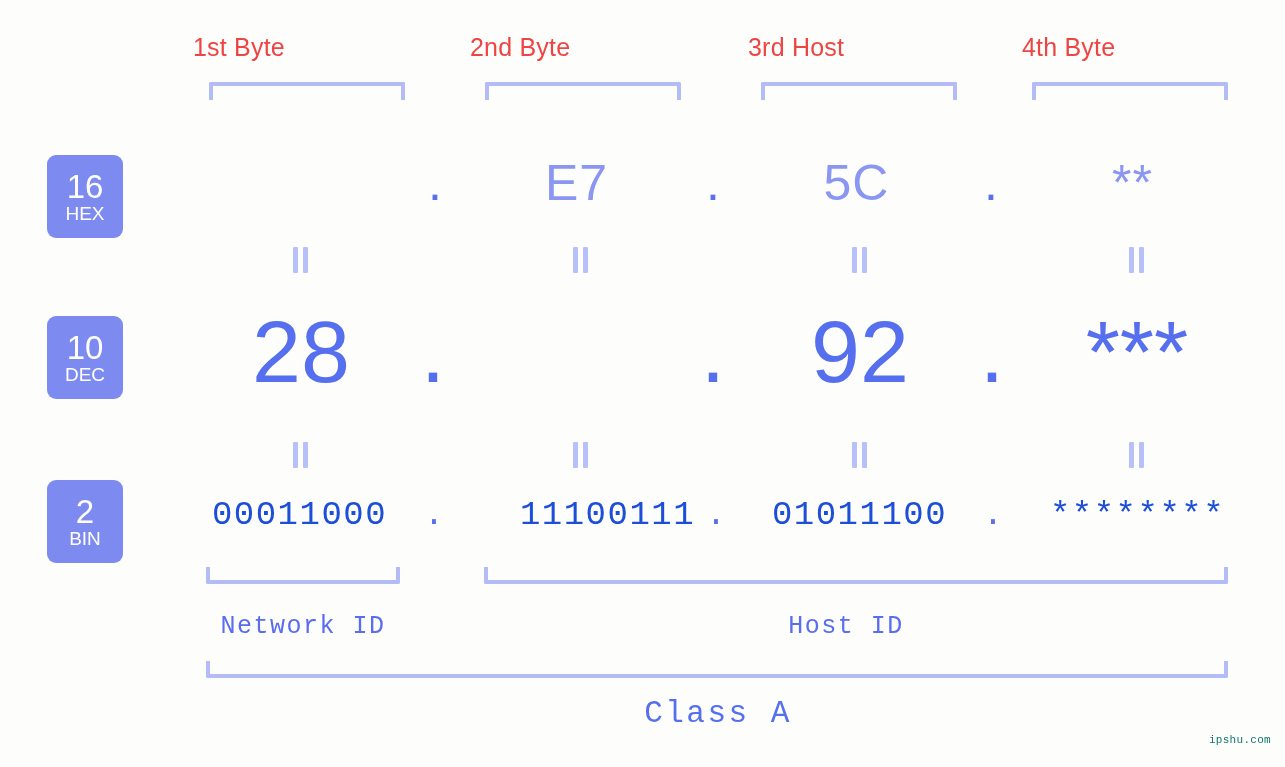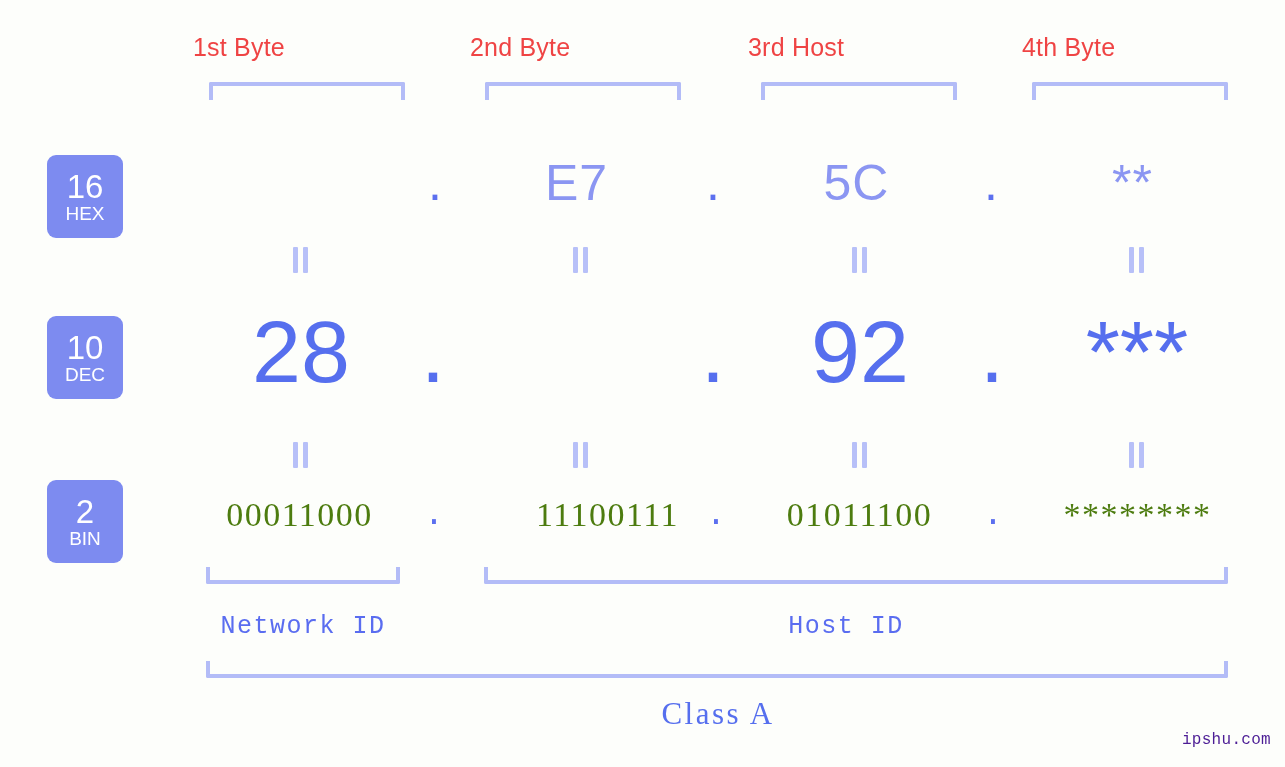--- a/index.html
+++ b/index.html
@@ -127,22 +127,22 @@
     font-family: "Liberation Sans", sans-serif;
   }
 
   
   .bin-val {
     position: absolute;
     top: 494px;
     text-align: center;
     font-size: 34px;
     line-height: 42px;
-    color: #4d7c0f;
-    font-family: Liberation Serif, serif;
+    color: #1d4ed8;
+    font-family: Liberation Mono, monospace;
     letter-spacing: 1.5px;
     white-space: nowrap;
   }
   .bin-dot {
     position: absolute;
     top: 494px;
     width: 26px;
     text-align: center;
     font-size: 34px;
     line-height: 42px;
@@ -177,33 +177,33 @@
     font-family: "Liberation Mono", "DejaVu Sans Mono", monospace;
     letter-spacing: 1.5px;
     white-space: nowrap;
   }
   .class-label {
     position: absolute;
     text-align: center;
     color: #566fee;
     font-size: 31px;
     line-height: 36px;
-    font-family: Liberation Serif, serif;
+    font-family: Liberation Mono, monospace;
     letter-spacing: 2.5px;
     white-space: nowrap;
   }
 
   
   .watermark {
     position: absolute;
     right: 14px;
     bottom: 18px;
-    font-size: 16px;
+    font-size: 11px;
     line-height: 18px;
-    color: #4c1d95;
+    color: #0f766e;
     font-family: "Liberation Mono", "DejaVu Sans Mono", monospace;
     letter-spacing: 0.3px;
   }
 </style>
 </head>
 <body>
 
 <div class="stage">
 
   <div class="byte-header" style="left:193px; width:225px;">1st Byte</div>

